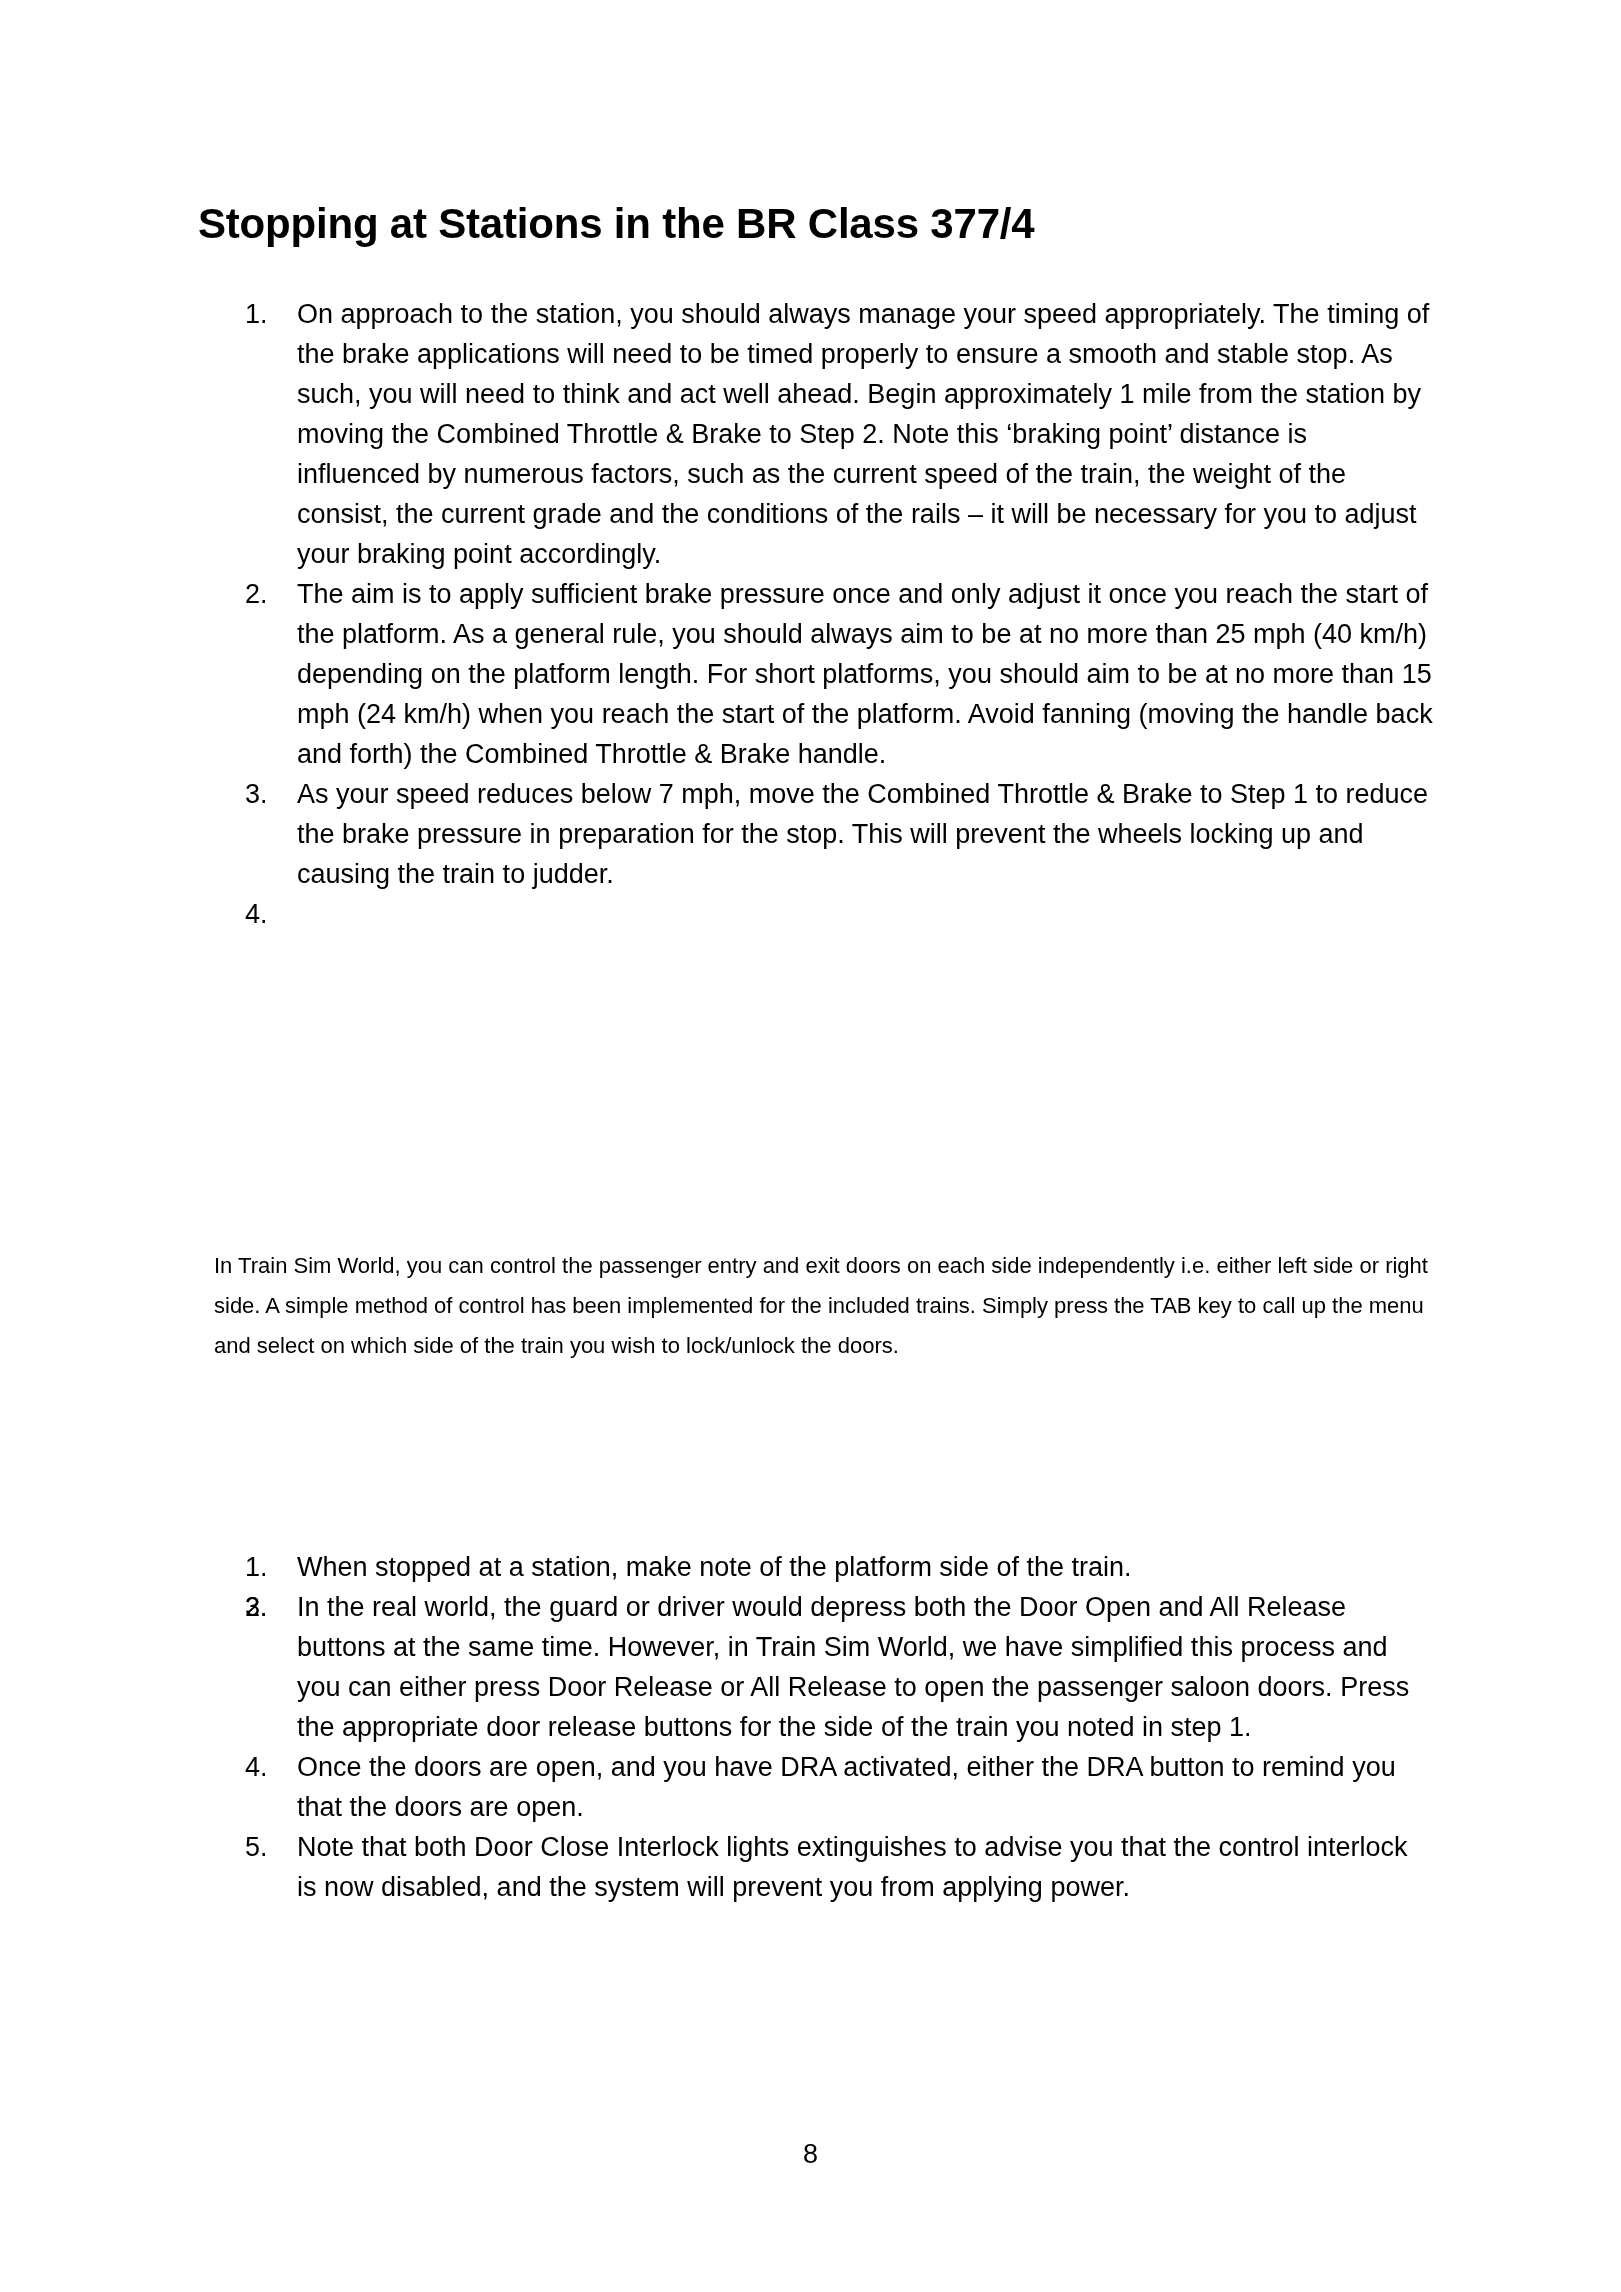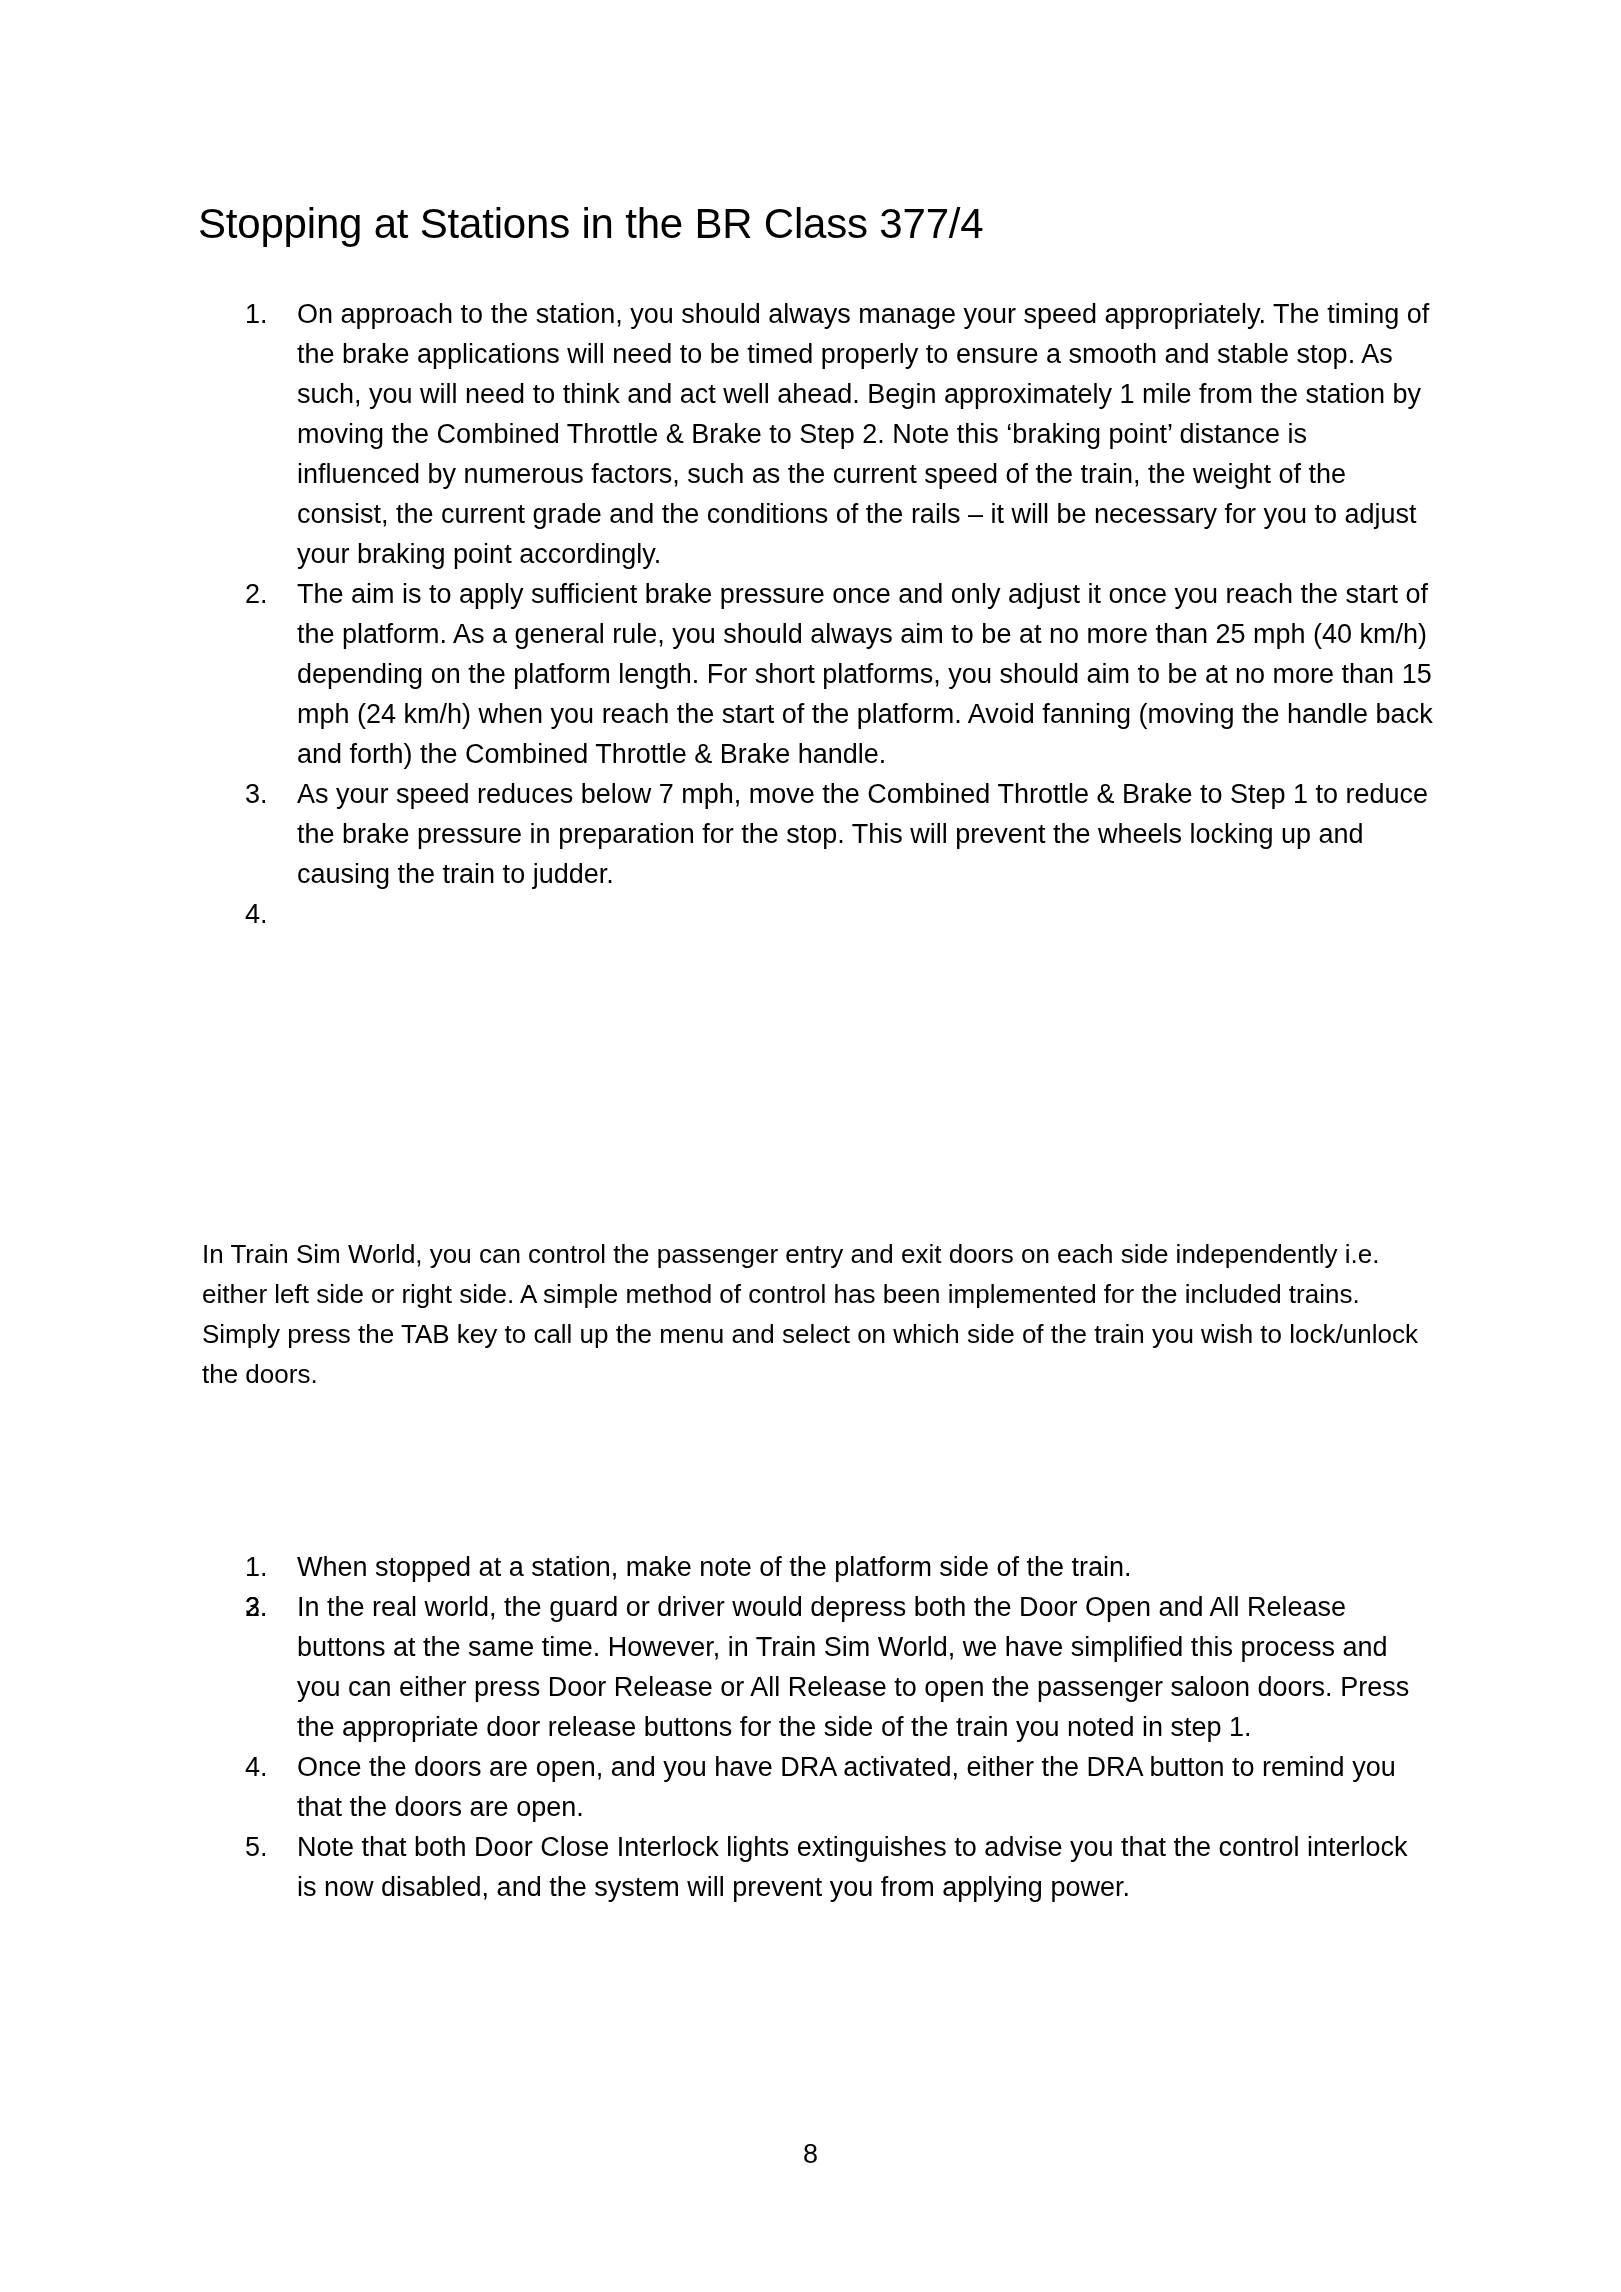--- a/index.html
+++ b/index.html
@@ -1,28 +1,28 @@
 <!DOCTYPE html>
 <html><head>
 <meta charset="utf-8">
 <style>
   html, body { margin: 0; padding: 0; background: #ffffff; }
   body { width: 1621px; height: 2293px; position: relative; overflow: hidden;
          font-family: "Liberation Sans", sans-serif; color: #000; }
   .page { position: absolute; left: 0; top: 0; width: 1621px; height: 2293px; }
-  h1 { position: absolute; left: 198px; margin: 0; font-size: 42px; font-weight: normal;
+  h1 { position: absolute; left: 198px; margin: 0; font-size: 42px; font-weight: bold;
        line-height: 51px; letter-spacing: -0.2px; white-space: nowrap; }
   #h1a { top: 198px; }
   #h1b { top: 1134px; }
   ol { position: absolute; left: 198px; width: 1235px; margin: 0; padding: 0; list-style: none; }
   ol li { position: relative; padding-left: 99px; font-size: 27px; line-height: 40px; }
   ol li .num { position: absolute; left: 47px; top: 0; }
   #list1 { top: 294px; }
   #list2 { top: 1547px; }
-  p { position: absolute; left: 198px; width: 1235px; margin: 4px; font-size: 26px; line-height: 40px; }
+  p { position: absolute; left: 198px; width: 1235px; margin: 16px; font-size: 22px; line-height: 40px; }
   #para1 { top: 1230px; }
   #para2 { top: 1429px; }
   .pagenum { position: absolute; left: 0; width: 1621px; top: 2135px; text-align: center;
              font-size: 27px; line-height: 39px; }
 </style>
 </head>
 <body>
 
 <div class="page">
 

